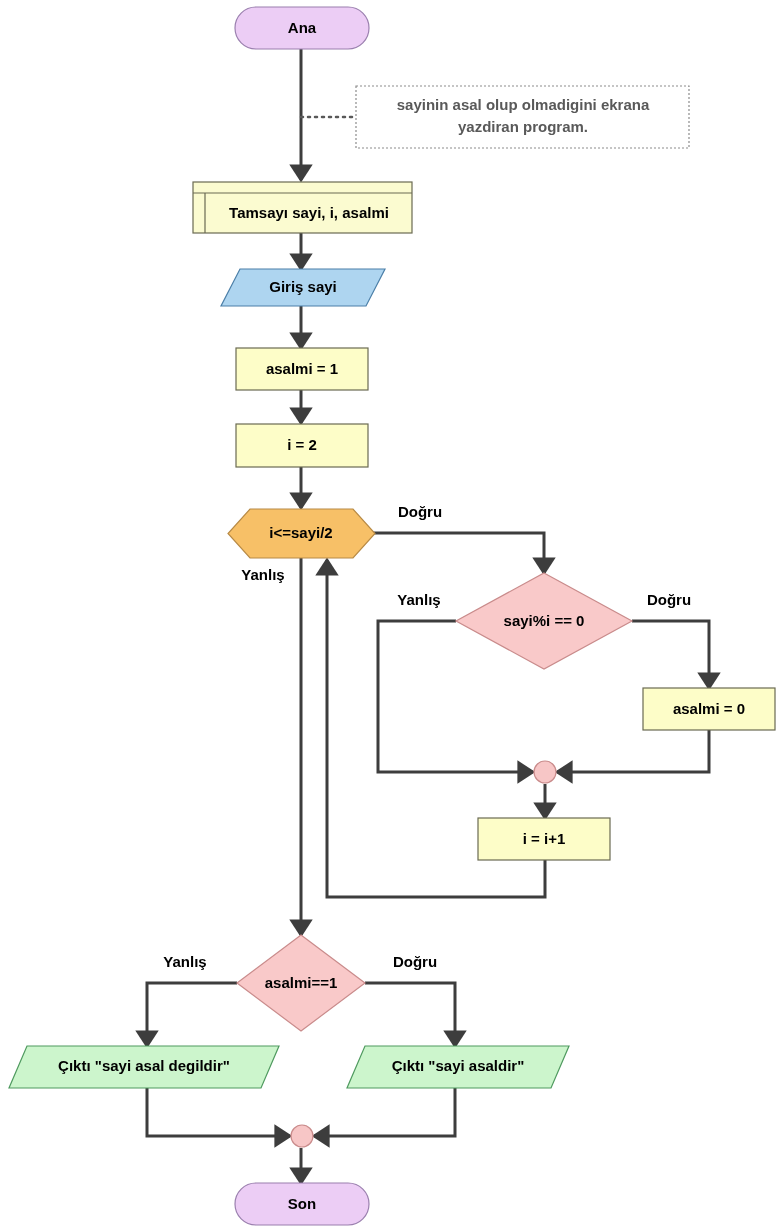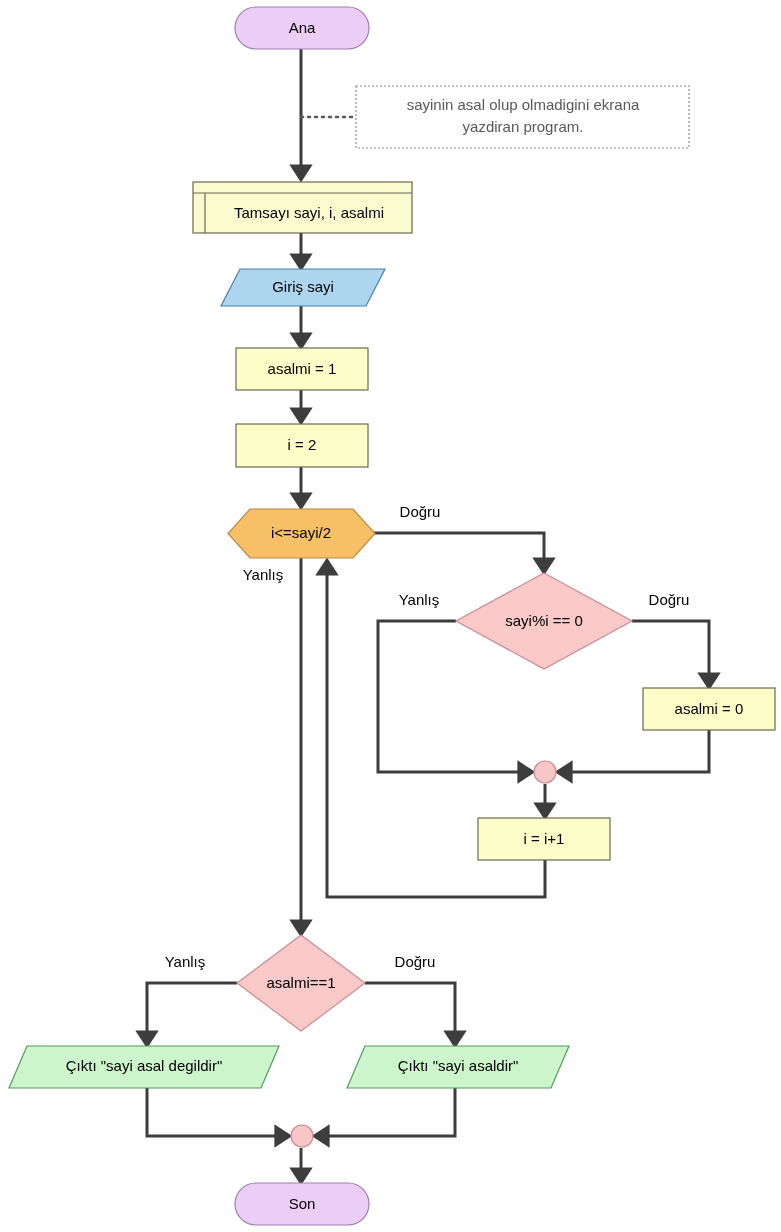--- a/index.html
+++ b/index.html
@@ -11,20 +11,21 @@
   body {
     width: 781px;
     height: 1232px;
     font-family: "Liberation Sans", sans-serif;
     overflow: hidden;
   }
   #flowchart-root {
     position: relative;
     width: 781px;
     height: 968px;
+    font-weight: bold;
   }
   svg#flow-svg {
     display: block;
     width: 781px;
     height: 1232px;
   }
   .node-text {
     font-family: "Liberation Sans", sans-serif;
     font-size: 15px;
     fill: #000000;

